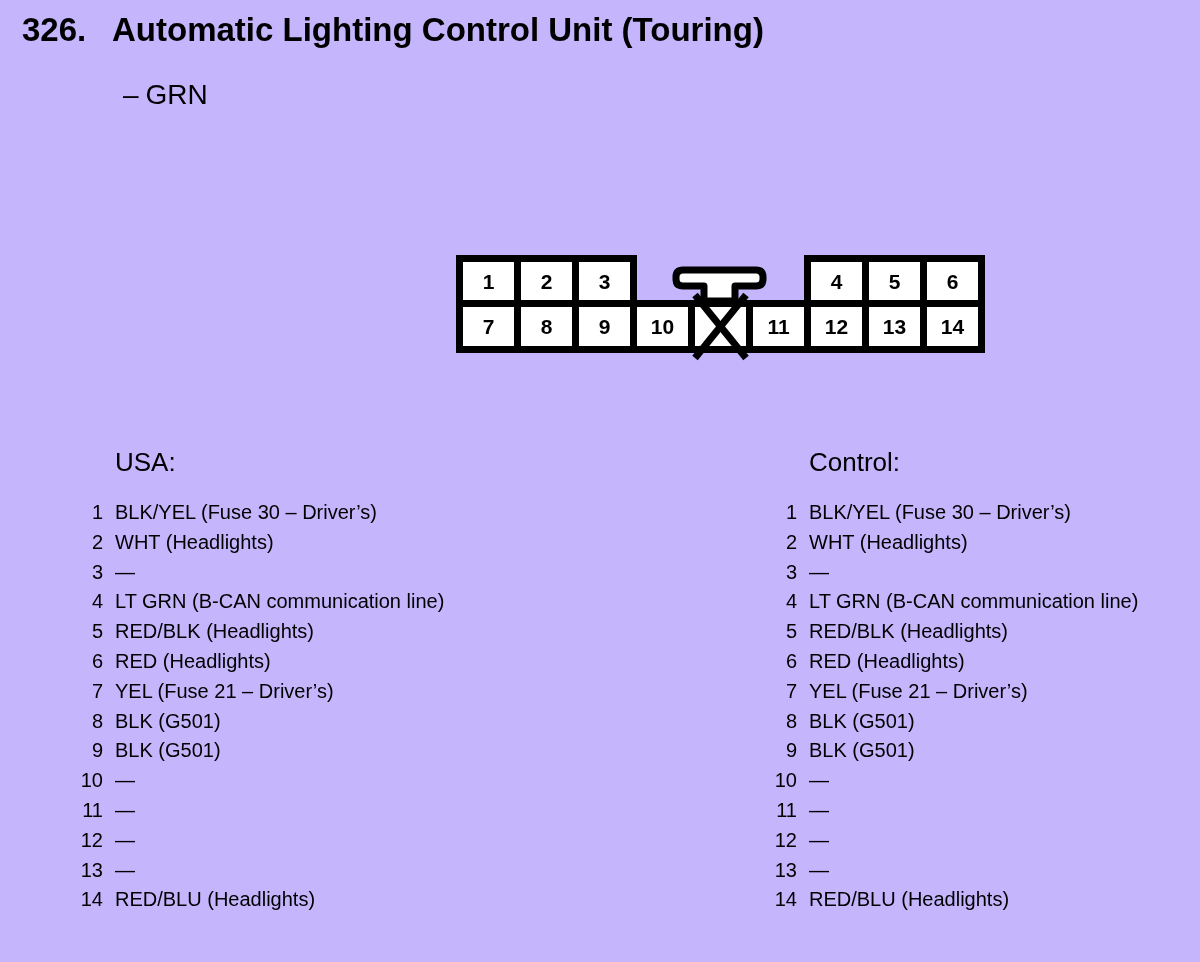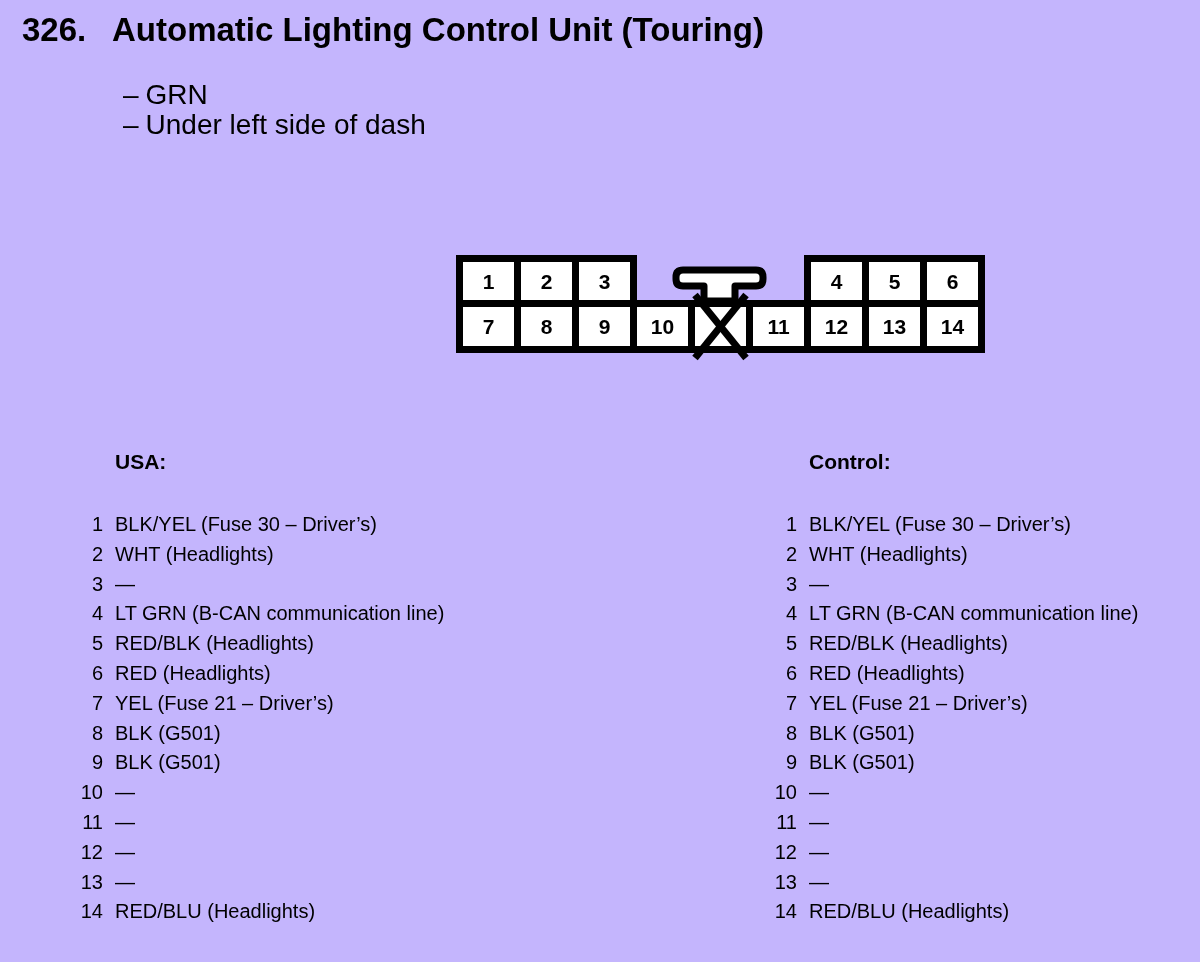--- a/index.html
+++ b/index.html
@@ -20,39 +20,38 @@
   .note-marker{margin-right:7px;}
   .connector-wrap{position:absolute;left:456px;top:255px;width:529px;height:105px;}
   .connector-wrap svg{display:block;overflow:visible;}
   .connector-wrap text{
     font-family:"Liberation Sans",sans-serif;font-weight:bold;font-size:21px;fill:#000;
   }
   .pin-table{position:absolute;top:450px;font-size:20px;white-space:nowrap;}
   .pin-table.usa{left:77px;}
   .pin-table.canada{left:771px;}
   .pin-table h2{
-    margin:0 0 36px 38px;font-size:21px;font-weight:bold;line-height:24px;
+    margin:0 0 24px 38px;font-size:26px;font-weight:normal;line-height:24px;
   }
   .pin-row{display:flex;line-height:29.8px;height:29.8px;}
   .pin-num{width:26px;flex:0 0 26px;text-align:right;margin-right:12px;}
   .pin-label{flex:1;}
 </style>
 </head>
 <body>
 
 <div class="page">
 
   <div class="doc-header">
     <span class="section-number">326.</span>
     <h1 class="section-title">Automatic Lighting Control Unit (Touring)</h1>
   </div>
 
   <ul class="notes">
       <li><span class="note-marker">–</span><span>GRN</span></li>
-      <li><span class="note-marker">–</span><span>Under left side of dash</span></li>
     </ul>
 
   <div class="connector-wrap">
       <svg width="529" height="105" viewBox="0 0 529 105">
         <rect x="0" y="45" width="529" height="53" fill="#000000"></rect>
         <rect x="0" y="0" width="181" height="52" fill="#000000"></rect>
         <rect x="348" y="0" width="181" height="52" fill="#000000"></rect>
         <rect x="7" y="7" width="51" height="38" fill="#ffffff"></rect>
         <text x="32.5" y="33.5" text-anchor="middle">1</text>
         <rect x="65" y="7" width="51" height="38" fill="#ffffff"></rect>

